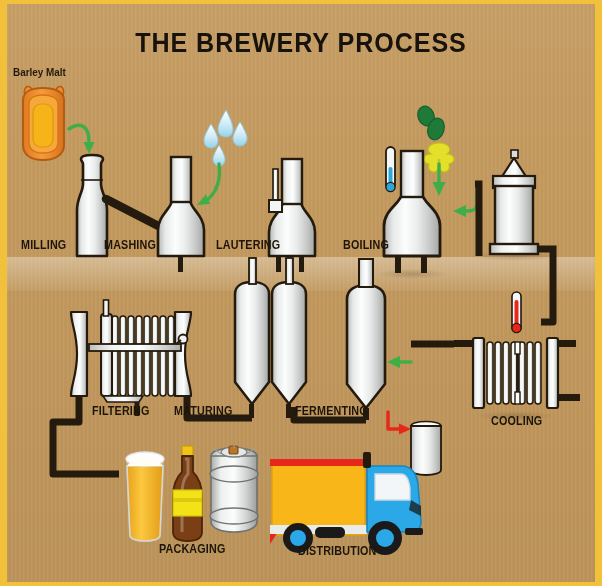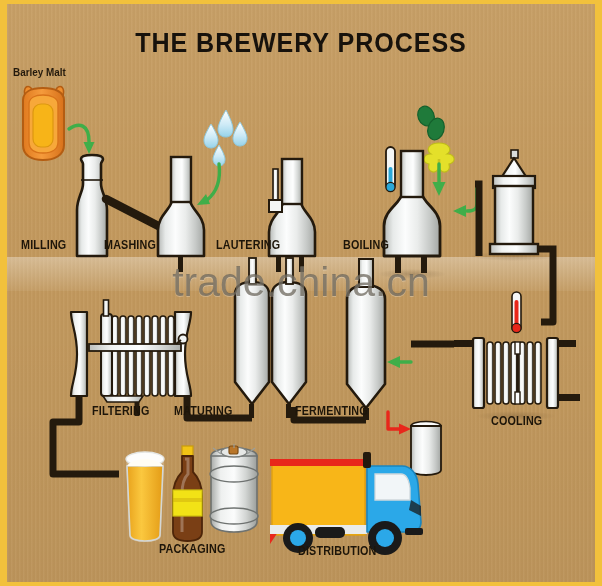--- a/index.html
+++ b/index.html
@@ -408,14 +408,13 @@
   <div class="lbl" style="left:336px;top:234px">BOILING</div>
   <div class="lbl" style="left:85px;top:400px">FILTERING</div>
   <div class="lbl" style="left:167px;top:400px">MATURING</div>
   <div class="lbl" style="left:288px;top:400px">FERMENTING</div>
   <div class="lbl" style="left:484px;top:410px">COOLING</div>
   <div class="lbl" style="left:152px;top:538px">PACKAGING</div>
   <div class="lbl" style="left:291px;top:540px">DISTRIBUTION</div>
 
   <div class="lbl-sm" style="left:6px;top:62px">Barley Malt</div>
 
-  <div id="watermark">trade.china.cn</div>
 </div>
 
 </body></html>

